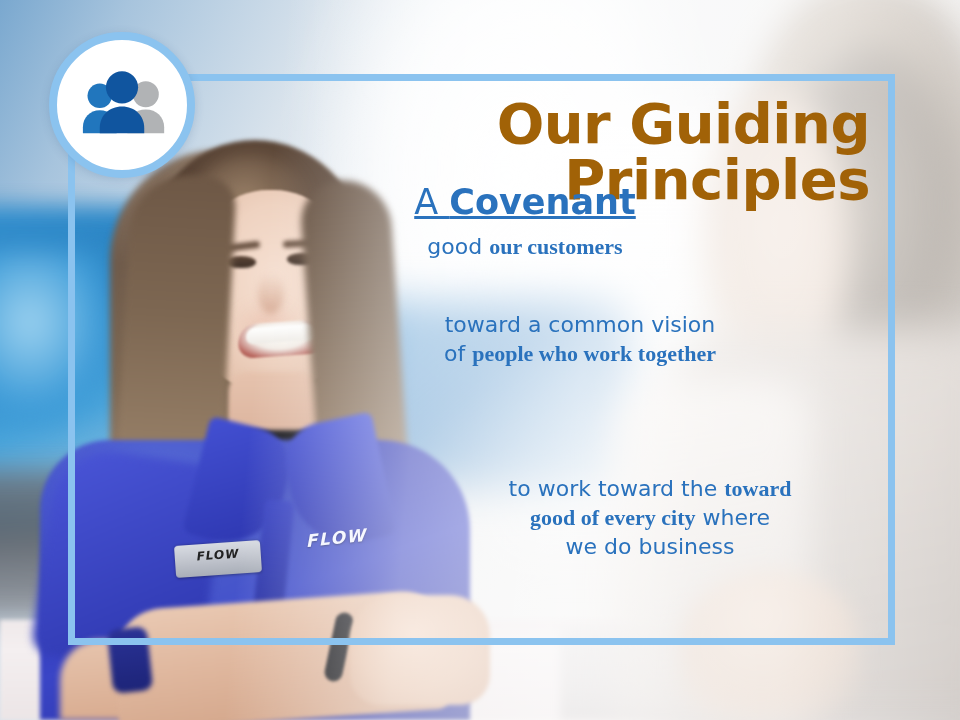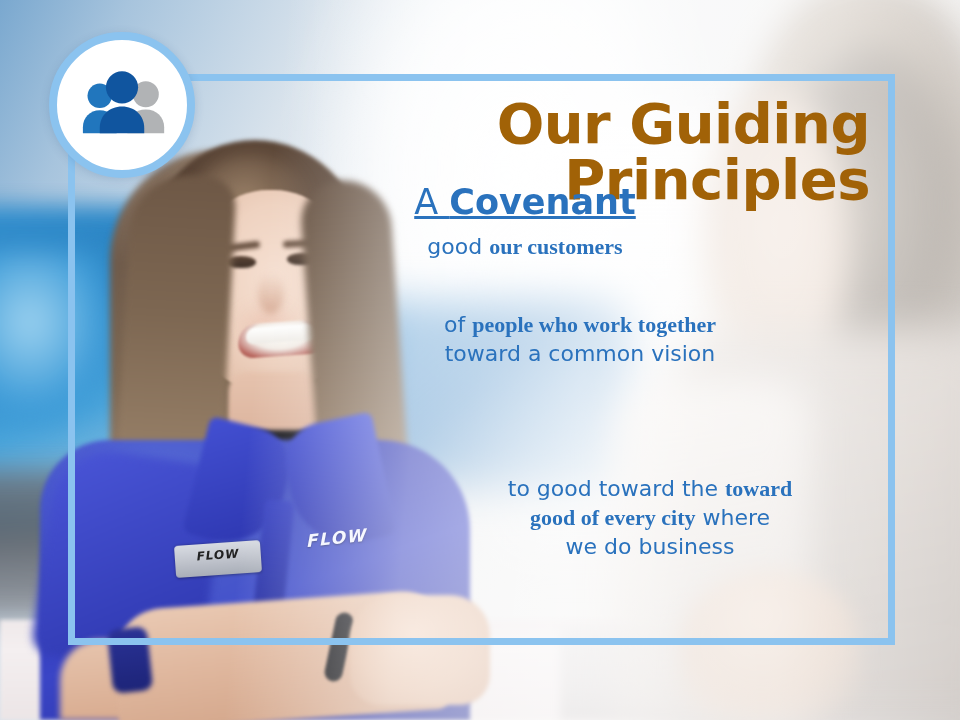--- a/index.html
+++ b/index.html
@@ -384,32 +384,32 @@
       <div class="sub">
         <div>
           <span>good </span><b>our customers</b>
         </div>
       </div>
     </div>
 
     <div class="blk" id="blk-community">
       <div class="sub">
         <div>
+          <span>toward a common vision</span>
+        </div>
+        <div>
           <span>of </span><b>people who work together</b>
-        </div>
-        <div>
-          <span>toward a common vision</span>
         </div>
       </div>
     </div>
 
     <div class="blk" id="blk-commitment">
       <div class="sub">
         <div>
-          <span>to good toward the </span><b>toward</b>
+          <span>to work toward the </span><b>toward</b>
         </div>
         <div>
           <b>good of every city</b><span> where</span>
         </div>
         <div>
           <span>we do business</span>
         </div>
       </div>
     </div>
 

